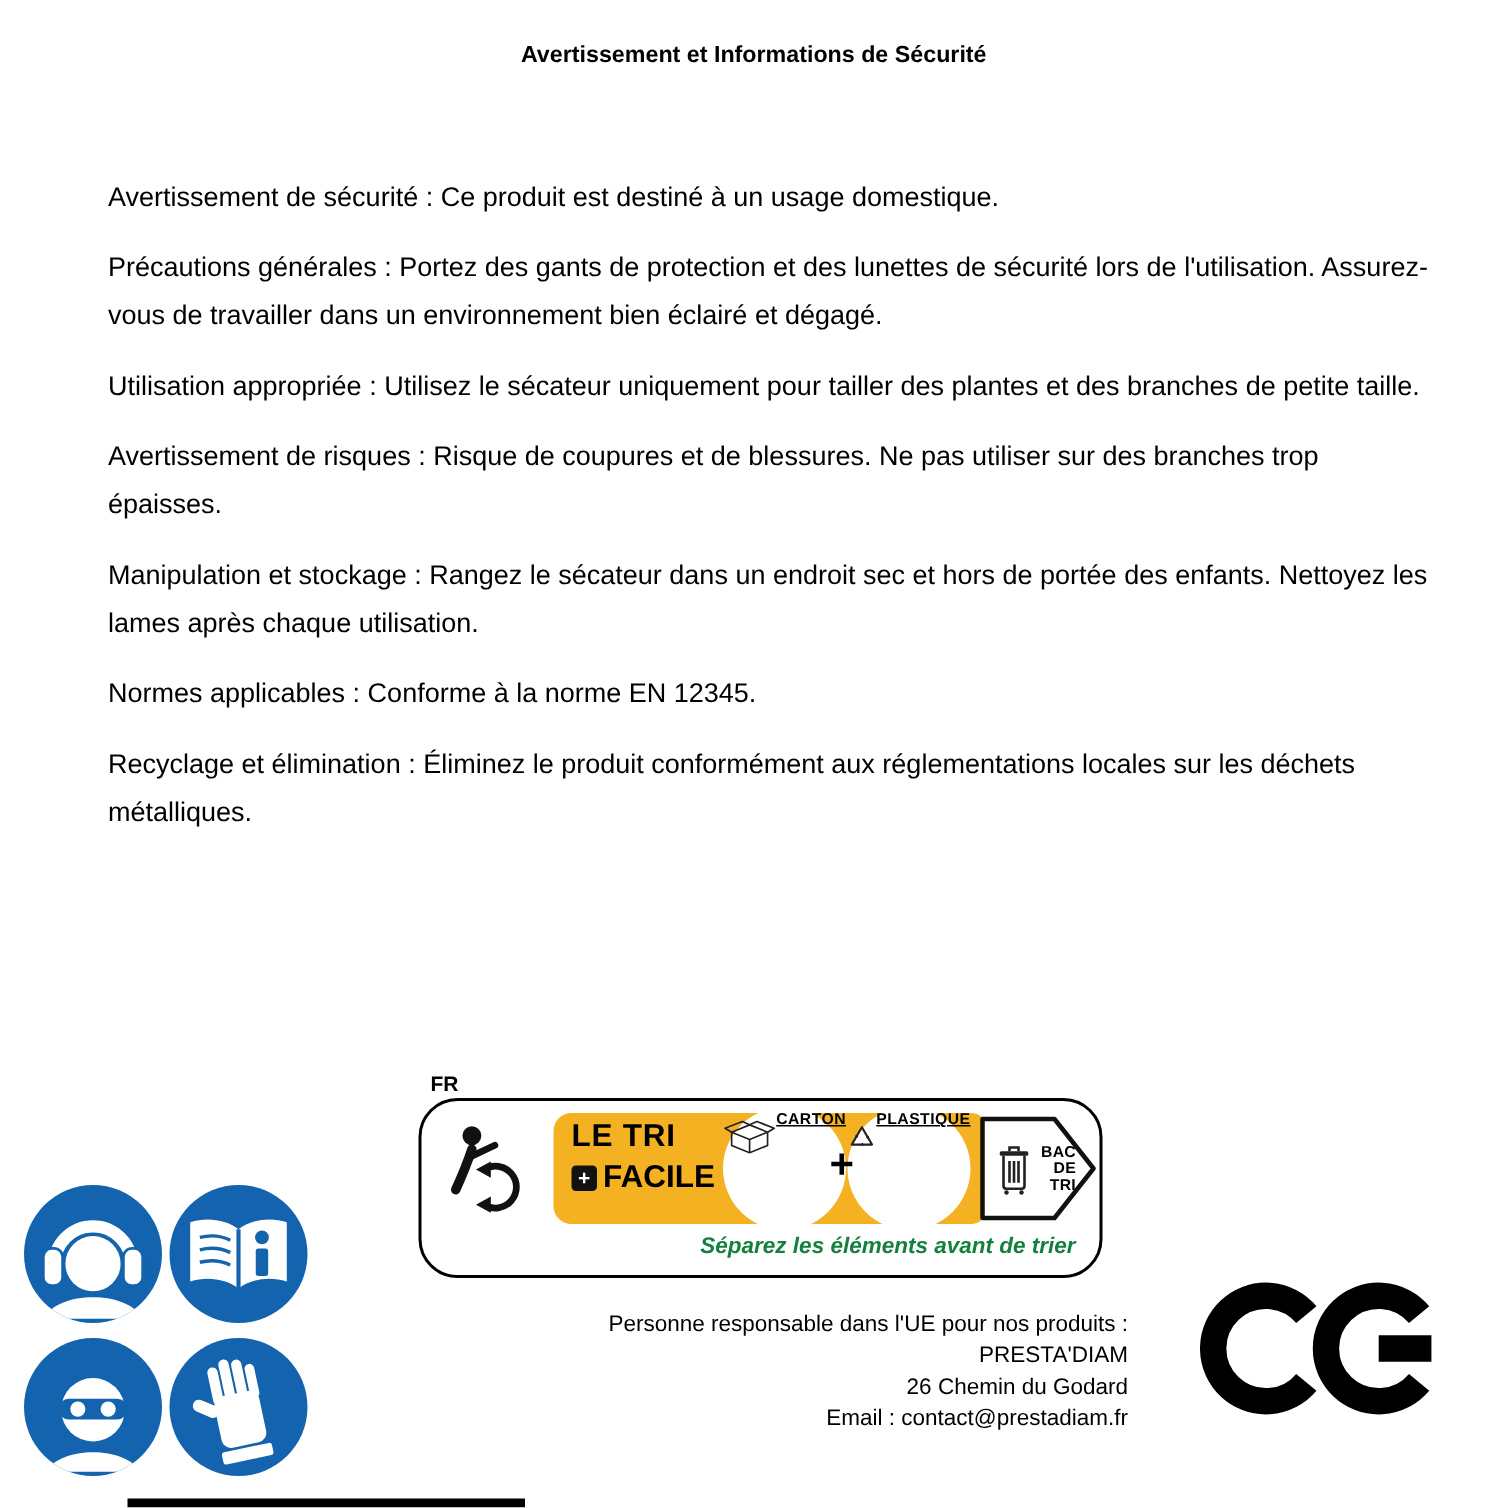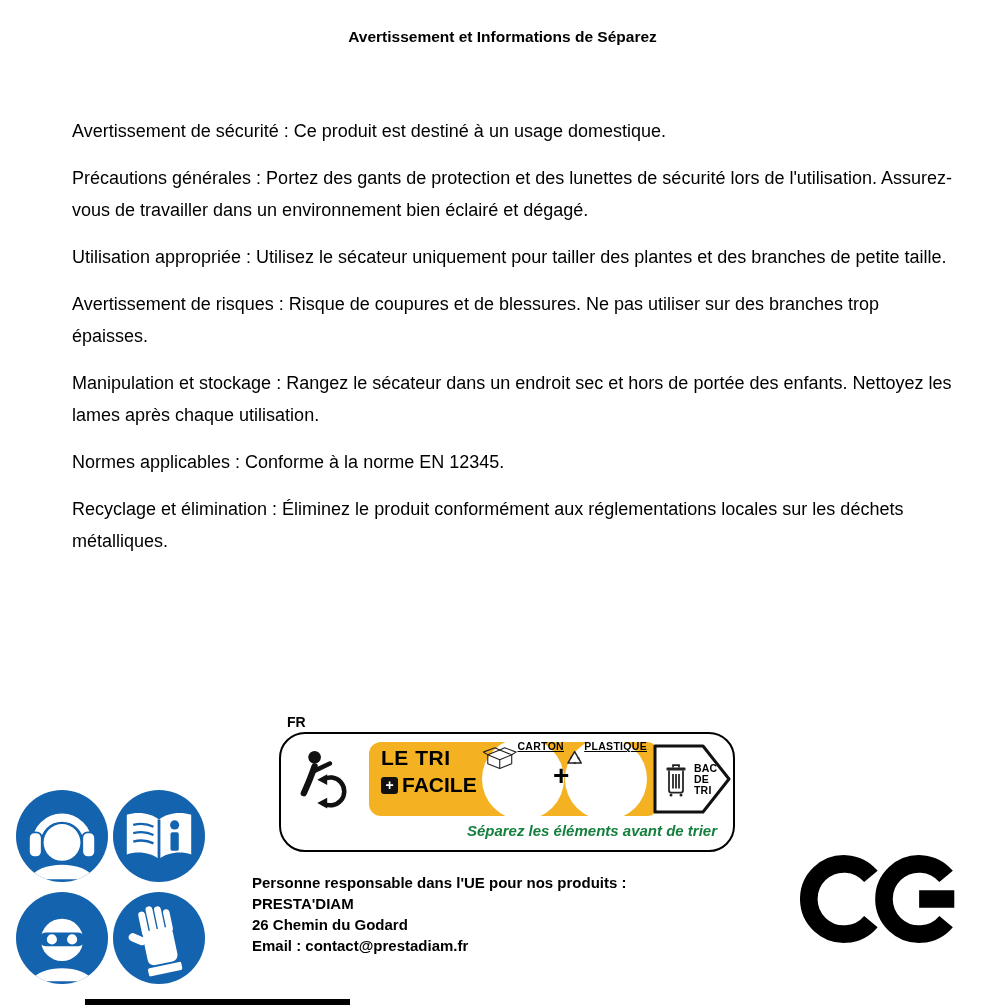--- a/index.html
+++ b/index.html
@@ -63,47 +63,47 @@
     text-decoration: underline;
   }
   .circle-carton { left: 201px; }
   .circle-plastique { left: 284px; }
   .material-label { font-size: 10.5px; font-weight: bold; letter-spacing: 0.3px; margin-top: 2px; }
   .plus-sep { position: absolute; left: 272px; top: 26px; font-size: 28px; font-weight: 800; z-index: 3; }
   .bin-arrow { position: absolute; left: 372px; top: 10px; width: 78px; height: 70px; z-index: 1; }
   .bin-arrow .arrow-bg { position: absolute; left: 0; top: 0; width: 100%; height: 100%; }
   .bin-arrow .arrow-content {
     position: absolute; left: 0; top: 0; width: 100%; height: 100%;
-    display: flex; align-items: center; padding-left: 8px; gap: 3px; box-sizing: border-box;
+    display: flex; align-items: center; padding-left: 8px; gap: 3px; box-sizing: border-box; text-align: right;
   }
   .bin-icon { width: 30px; height: 46px; }
   .bin-text { font-size: 10.5px; font-weight: 800; line-height: 11px; letter-spacing: 0.2px; }
   .tagline {
     position: absolute; right: 16px; top: 88px;
     font-size: 15px; font-weight: bold; font-style: italic; color: #15803d;
   }
 
   
   .responsible {
     position: absolute; left: 252px; top: 872px; width: 500px;
-    text-align: left; font-size: 15px; font-weight: bold; line-height: 21px;
+    text-align: right; font-size: 15px; font-weight: normal; line-height: 21px;
   }
 
   
   .ce-mark { position: absolute; left: 800px; top: 852px; width: 166px; height: 94px; }
 
   
   .bottom-bar { position: absolute; left: 85px; top: 999px; width: 265px; height: 6px; background: #000; }
 </style>
 </head>
 <body>
 
 <div>
 
-  <h1 class="title">Avertissement et Informations de Séparez</h1>
+  <h1 class="title">Avertissement et Informations de Sécurité</h1>
 
   <div class="body-text">
     <p>Avertissement de sécurité : Ce produit est destiné à un usage domestique.</p>
     <p>Précautions générales : Portez des gants de protection et des lunettes de sécurité lors de l'utilisation. Assurez-vous de travailler dans un environnement bien éclairé et dégagé.</p>
     <p>Utilisation appropriée : Utilisez le sécateur uniquement pour tailler des plantes et des branches de petite taille.</p>
     <p>Avertissement de risques : Risque de coupures et de blessures. Ne pas utiliser sur des branches trop épaisses.</p>
     <p>Manipulation et stockage : Rangez le sécateur dans un endroit sec et hors de portée des enfants. Nettoyez les lames après chaque utilisation.</p>
     <p>Normes applicables : Conforme à la norme EN 12345.</p>
     <p>Recyclage et élimination : Éliminez le produit conformément aux réglementations locales sur les déchets métalliques.</p>
   </div>

